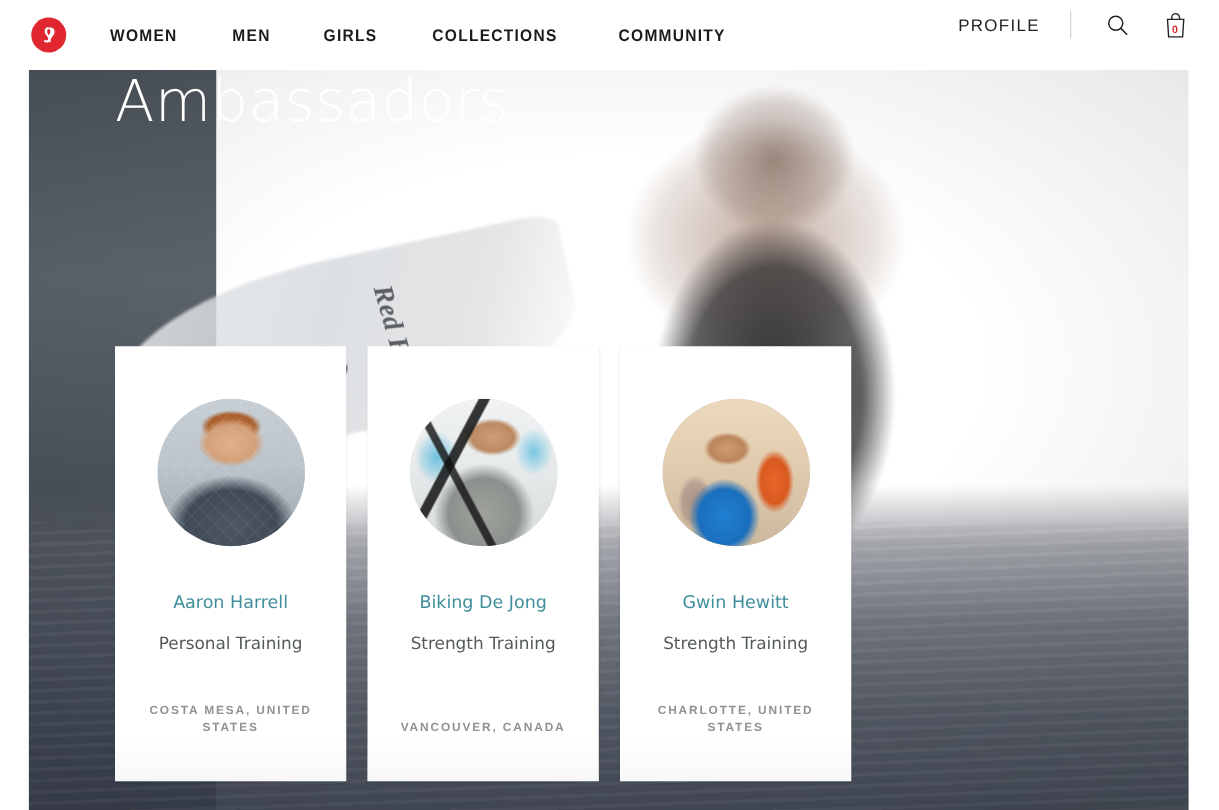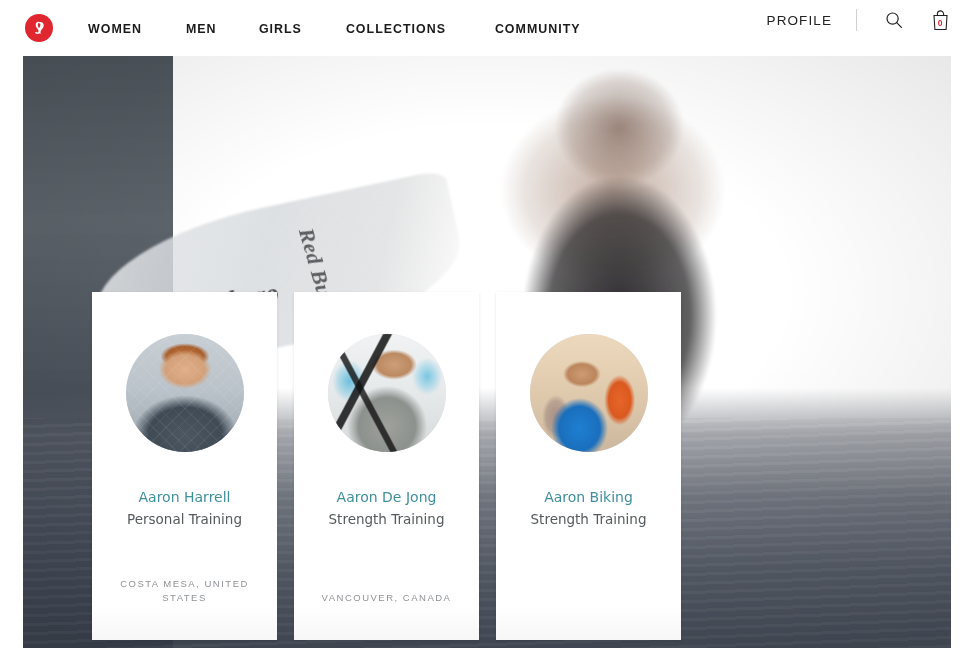--- a/index.html
+++ b/index.html
@@ -207,21 +207,21 @@
     font-size: 13.5px;
     line-height: 1.62;
     color: rgba(255,255,255,0.93);
     width: 385px;
     font-family: "DejaVu Sans", "Liberation Sans", sans-serif;
   }
 
   
   .cards {
     position: absolute;
-    left: 92px; top: 292px;
+    left: 92px; top: 277px;
     width: 791px; height: 348px;
     display: flex;
     gap: 17px;
     z-index: 20;
   }
   .card {
     width: 185px; height: 348px;
     background: #ffffff;
     display: flex; flex-direction: column; align-items: center;
     cursor: pointer;
@@ -305,33 +305,33 @@
 
   .card-name {
     margin-top: 36px;
     font-size: 14px;
     color: #3f8f9b;
     text-align: center;
     line-height: 1.3;
     font-family: "DejaVu Sans", "Liberation Sans", sans-serif;
   }
   .card-discipline {
-    margin-top: 5px;
+    margin-top: 16px;
     font-size: 13.5px;
     color: #555a5c;
     text-align: center;
     line-height: 1.3;
     padding: 0 6px;
     font-family: "DejaVu Sans", "Liberation Sans", sans-serif;
   }
   .card-location {
     position: absolute;
     left: 10px; right: 10px; bottom: 34px;
     font-size: 9.5px;
-    font-weight: 400;
+    font-weight: 700;
     letter-spacing: 1.5px;
     color: #8f9295;
     text-align: center;
     line-height: 1.55;
     text-transform: uppercase;
     font-family: "Liberation Sans Narrow", "Liberation Sans", sans-serif;
   }
 </style>
 </head>
 <body>
@@ -380,48 +380,50 @@
   <div class="hero-left-dark"></div>
   <div class="hero-ocean"></div>
   <div class="hero-waves"></div>
   <div class="hero-surfer"></div>
   <div class="hero-board"></div>
   <div class="hero-board-text">Tokoro</div>
   <div class="hero-board-text2">Red Bull</div>
   <div class="hero-vignette"></div>
 
   <div class="hero-copy">
+    <h1 class="hero-title">Ambassadors</h1>
   </div>
 </div>
 
 <div class="cards">
 
   <div class="card">
     <div class="avatar">
       <div class="av-inner av1"></div>
     </div>
     <div class="card-name">Aaron Harrell</div>
     <div class="card-discipline">Personal Training</div>
     <div class="card-location">COSTA MESA, UNITED STATES</div>
     <div class="card-fade"></div>
   </div>
 
 
   <div class="card">
     <div class="avatar">
       <div class="av-inner av3"></div>
     </div>
-    <div class="card-name">Aaron De Jong</div>
+    <div class="card-name">Biking De Jong</div>
     <div class="card-discipline">Strength Training</div>
     <div class="card-location">VANCOUVER, CANADA</div>
     <div class="card-fade"></div>
   </div>
 
   <div class="card">
     <div class="avatar">
       <div class="av-inner av4"></div>
     </div>
-    <div class="card-name">Aaron Biking</div>
+    <div class="card-name">Gwin Hewitt</div>
     <div class="card-discipline">Strength Training</div>
+    <div class="card-location">CHARLOTTE, UNITED STATES</div>
     <div class="card-fade"></div>
   </div>
 
 </div>
 
 </body></html>

